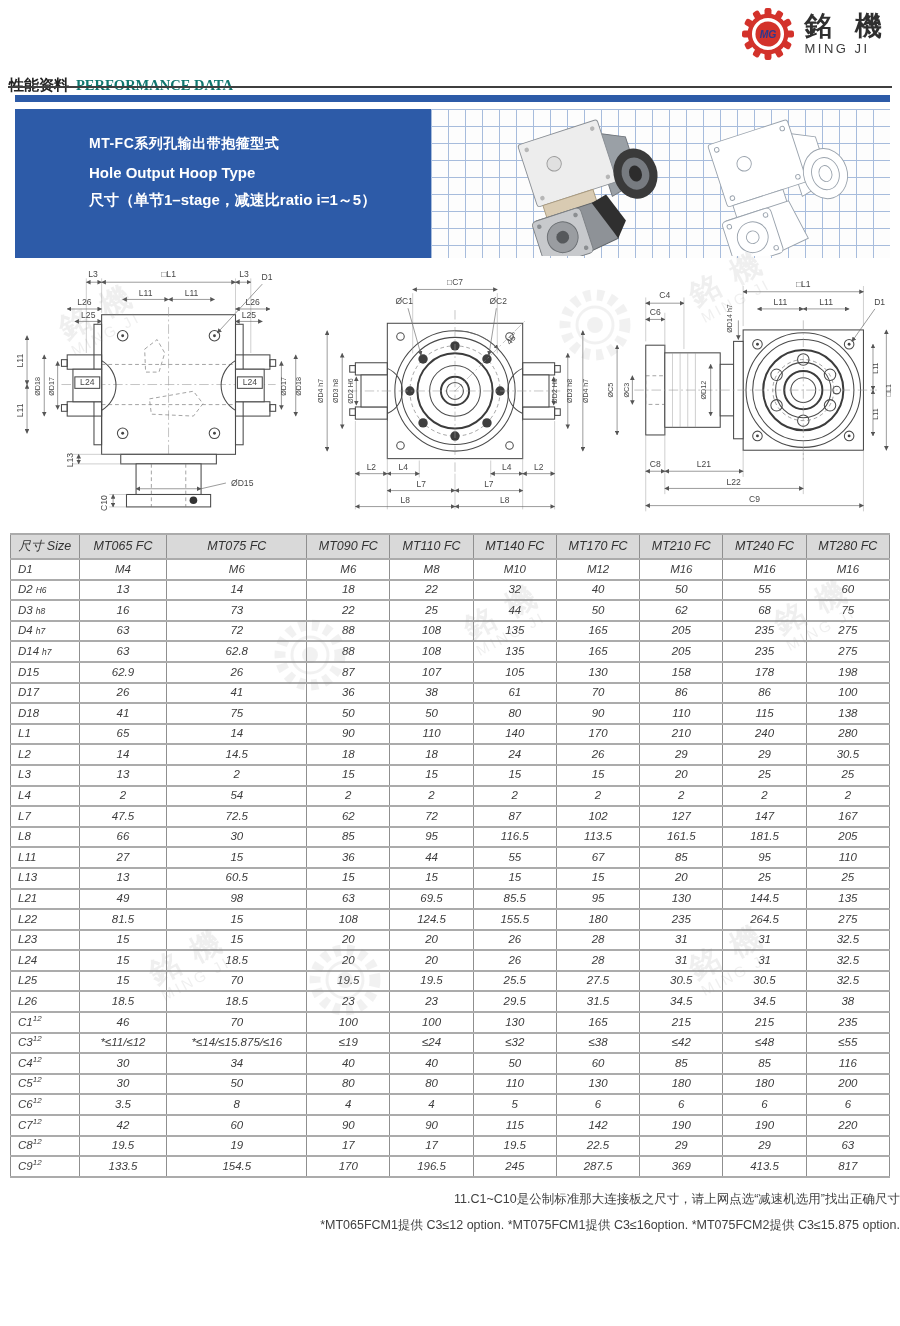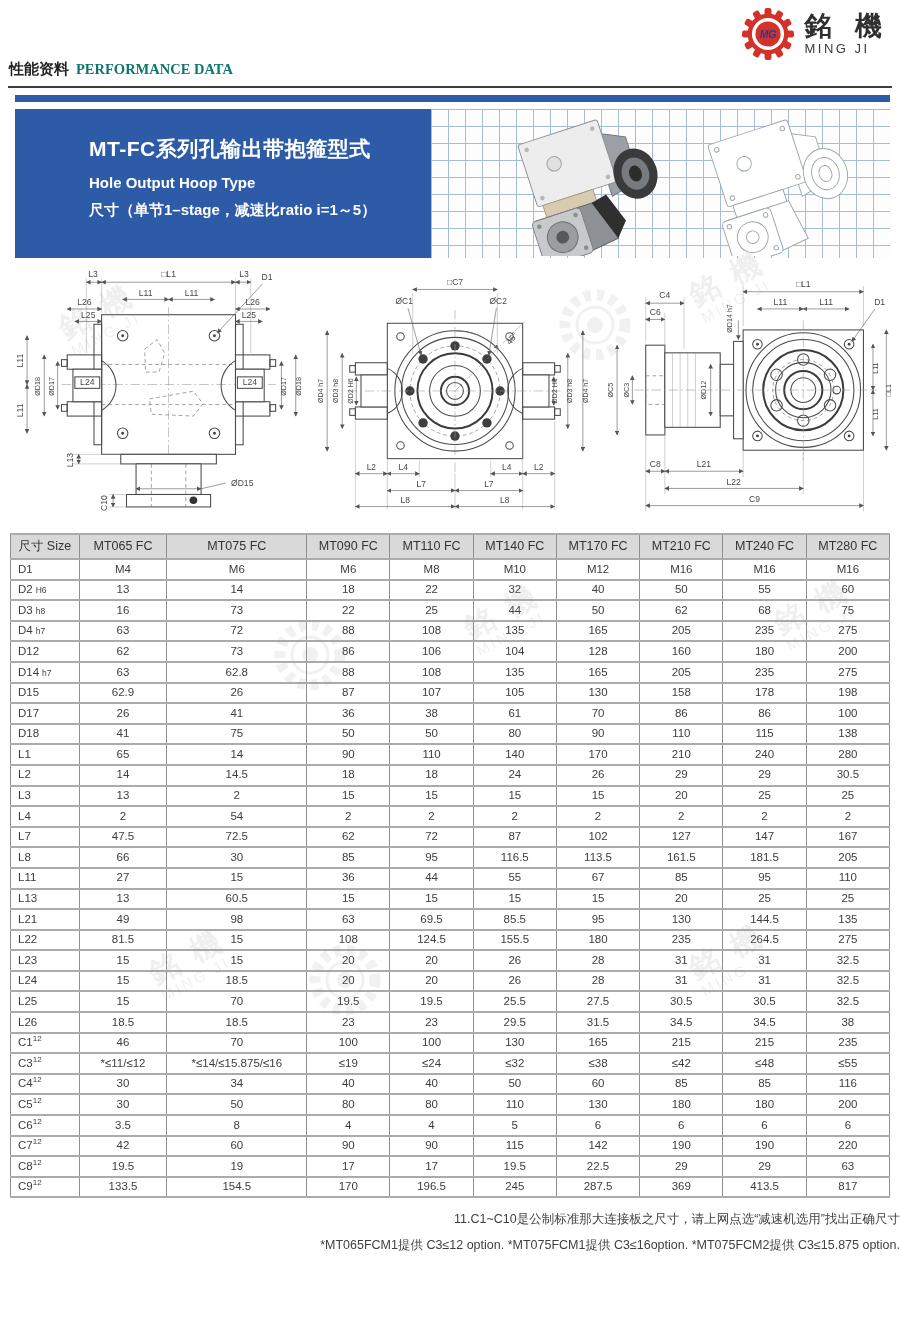--- a/index.html
+++ b/index.html
@@ -6,31 +6,31 @@
   body{width:900px;height:1326px;overflow:hidden;position:relative;
        font-family:"Liberation Sans","DejaVu Sans",sans-serif;color:#222;}
   .page{position:relative;width:900px;height:1326px;}
 
   
   .hdr{position:relative;height:92px;}
   .brand{position:absolute;top:8px;right:10px;display:flex;align-items:center;gap:10px;}
   .brand-txt{display:flex;flex-direction:column;align-items:flex-start;}
   .brand-cn{font-size:27px;font-weight:bold;color:#2f2f2f;letter-spacing:8px;line-height:1.1;}
   .brand-en{font-size:13px;color:#3a3a3a;letter-spacing:2.5px;}
-  .sec-title{position:absolute;left:9px;top:60px;display:flex;align-items:baseline;gap:7px;}
+  .sec-title{position:absolute;left:9px;top:76px;display:flex;align-items:baseline;gap:7px;}
   .sec-cn{font-size:15px;font-weight:bold;color:#232323;}
   .sec-en{font-size:14.5px;font-weight:bold;color:#0f766e;font-family:"Liberation Serif","DejaVu Serif",serif;}
   .rule{position:absolute;left:8px;right:8px;top:86px;border-top:2px solid #3f3f3f;}
 
   
   .banner{position:relative;margin-top:3px;height:166px;}
   .strip{height:7px;background:#2d5ba8;margin:0 10px 0 15px;}
   .banner-body{display:flex;margin:7px 10px 0 15px;height:149px;}
   .banner-text{width:412px;background:#2d5ba8;color:#fff;padding:26px 0 0 74px;box-sizing:border-box;}
-  .banner-text h1{margin:0;font-size:21px;font-weight:bold;letter-spacing:0.5px;}
+  .banner-text h1{margin:0;font-size:14px;font-weight:bold;letter-spacing:0.5px;}
   .banner-text h2{margin:11px 0 0 0;font-size:15px;font-weight:bold;}
   .banner-text h3{margin:10px 0 0 0;font-size:15px;font-weight:bold;}
   .banner-grid{flex:1;position:relative;background:
       repeating-linear-gradient(to right,#a7bcdc 0 1px,transparent 1px 17px),
       repeating-linear-gradient(to bottom,#a7bcdc 0 1px,transparent 1px 17px),#fdfdfd;
       border-left:4px solid #2d5ba8;}
   .prod{position:absolute;top:2px;}
   .prod.color{left:58px;}
   .prod.outline{left:248px;}
 
@@ -50,21 +50,21 @@
   .boltfill{fill:#3f3f3f;stroke:none;}
 
   
   .wm{position:absolute;pointer-events:none;opacity:0.13;transform:rotate(-28deg);
       color:#8b8b8b;text-align:left;line-height:1.05;}
   .wm .wm-cn{font-size:30px;font-weight:bold;letter-spacing:4px;display:block;}
   .wm .wm-en{font-size:15px;letter-spacing:3px;display:block;}
   .wm-g{position:absolute;pointer-events:none;opacity:0.11;}
 
   
-  .tblwrap{margin:2px 10px 0 10px;position:relative;}
+  .tblwrap{margin:2px 10px 0 10px;position:relative;font-style:italic;}
   table{border-collapse:collapse;table-layout:fixed;width:880px;font-size:11.5px;color:#3d3d3d;}
   th,td{border-left:1px solid #8f8f8f;border-right:1px solid #8f8f8f;
         border-top:2px solid #ababab;border-bottom:2px solid #ababab;
         height:18.6px;text-align:center;font-weight:normal;padding:0;line-height:1;overflow:hidden;white-space:nowrap;}
   thead th{background:#d9d9d9;height:23px;font-size:12.5px;color:#333;}
   tbody th{text-align:left;padding-left:7px;background:#fff;}
   col.c-size{width:7.8%;} col.c-065{width:10%;} col.c-075{width:15.9%;}
   .sub{font-size:8.5px;margin-left:3px;}
   tbody sup{font-size:8px;line-height:0;}
 
@@ -526,32 +526,20 @@
             <td>72</td>
             <td>88</td>
             <td>108</td>
             <td>135</td>
             <td>165</td>
             <td>205</td>
             <td>235</td>
             <td>275</td>
           </tr>
           <tr>
-            <th>D12</th>
-            <td>62</td>
-            <td>73</td>
-            <td>86</td>
-            <td>106</td>
-            <td>104</td>
-            <td>128</td>
-            <td>160</td>
-            <td>180</td>
-            <td>200</td>
-          </tr>
-          <tr>
             <th>D14<span class="sub">h7</span></th>
             <td>63</td>
             <td>62.8</td>
             <td>88</td>
             <td>108</td>
             <td>135</td>
             <td>165</td>
             <td>205</td>
             <td>235</td>
             <td>275</td>

